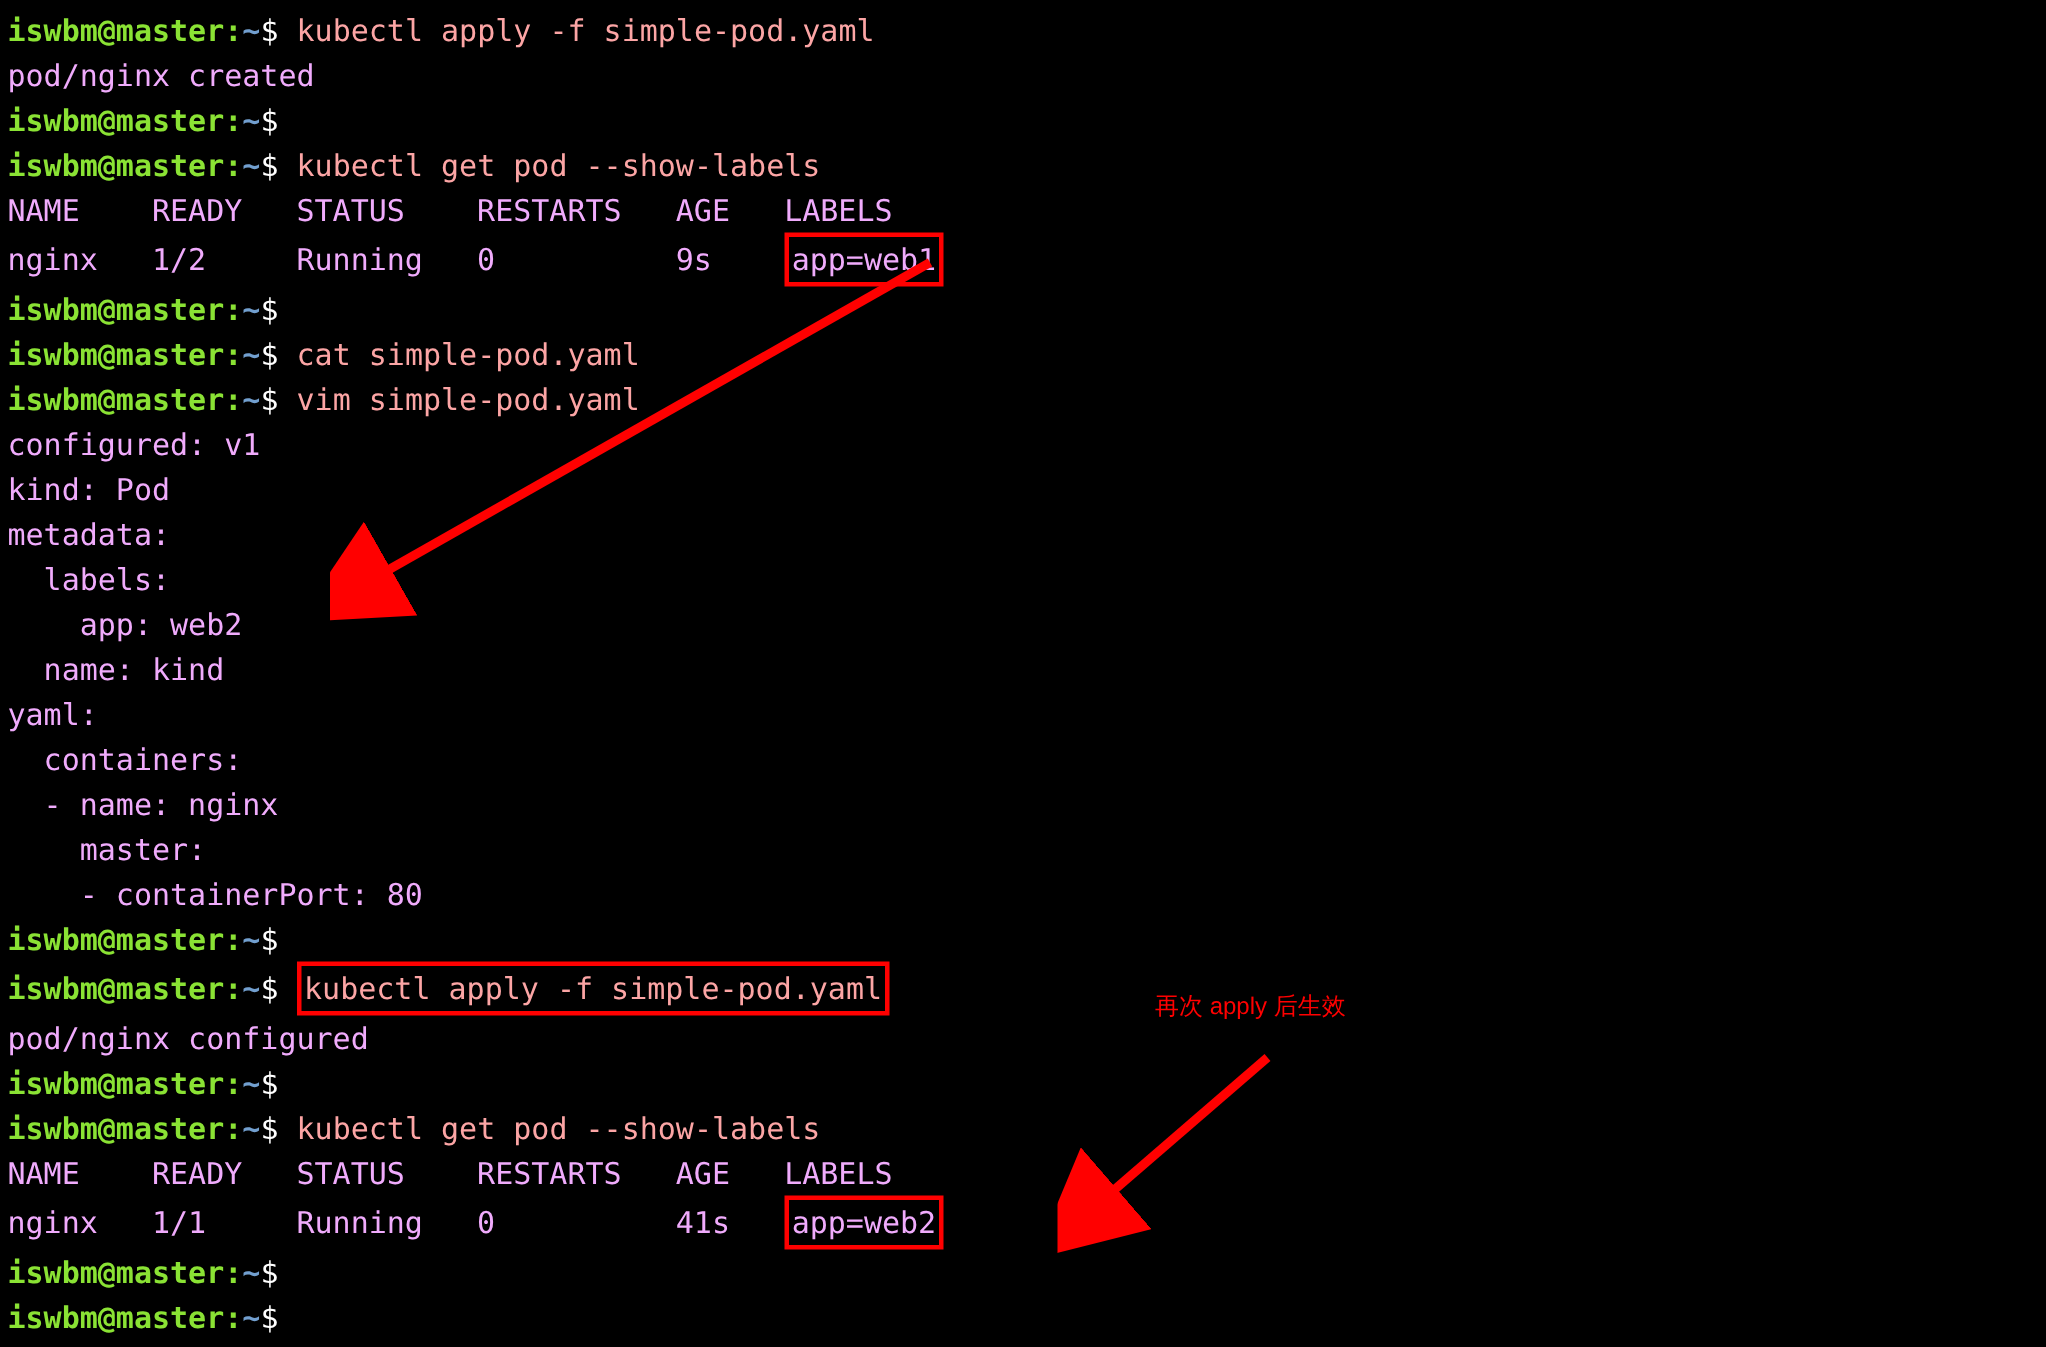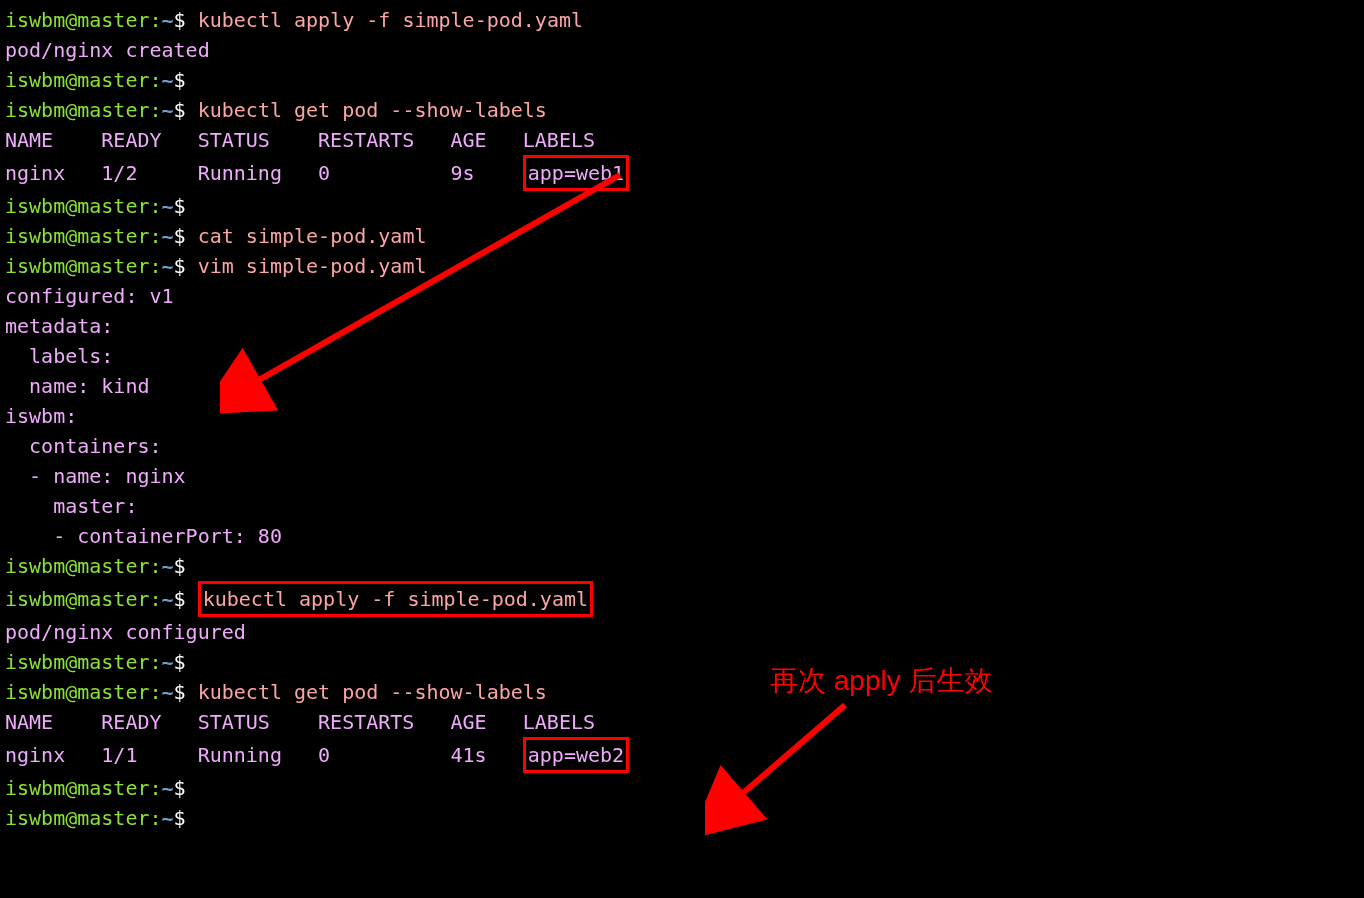--- a/index.html
+++ b/index.html
@@ -17,21 +17,21 @@
       width: 1364px;
       height: 898px;
       position: relative;
       overflow: hidden;
     }
     .line {
       white-space: pre;
     }
     .prompt-user {
       color: #8ae234;
-      font-weight: normal;
+      font-weight: bold;
       margin-top: 24px;
     }
     .prompt-path {
       color: #729fcf;
       font-weight: bold;
     }
     .prompt-dollar {
       color: #fff;
     }
     .cmd {
@@ -53,42 +53,44 @@
     }
     .arrow2 {
       position: absolute;
       left: 705px;
       top: 695px;
       pointer-events: none;
     }
     .annotation {
       position: absolute;
       color: #ff0000;
-      font-size: 28px;
+      font-size: 16px;
       font-family: sans-serif;
     }
   </style>
 </head>
 <body>
 
 <div>
   <div class="line"><span class="prompt-user">iswbm@master</span><span class="prompt-user">:</span><span class="prompt-path">~</span><span class="prompt-dollar">$</span><span class="cmd"> </span><span class="cmd">kubectl apply -f simple-pod.yaml</span></div>
   <div class="line output">pod/nginx created</div>
   <div class="line"><span class="prompt-user">iswbm@master</span><span class="prompt-user">:</span><span class="prompt-path">~</span><span class="prompt-dollar">$</span></div>
   <div class="line"><span class="prompt-user">iswbm@master</span><span class="prompt-user">:</span><span class="prompt-path">~</span><span class="prompt-dollar">$</span><span class="cmd"> </span><span class="cmd">kubectl get pod --show-labels</span></div>
   <div class="line output">NAME    READY   STATUS    RESTARTS   AGE   LABELS</div>
   <div class="line output"><span>nginx   1/2     Running   0          9s    </span><span class="highlight-box">app=web1</span></div>
   <div class="line"><span class="prompt-user">iswbm@master</span><span class="prompt-user">:</span><span class="prompt-path">~</span><span class="prompt-dollar">$</span></div>
   <div class="line"><span class="prompt-user">iswbm@master</span><span class="prompt-user">:</span><span class="prompt-path">~</span><span class="prompt-dollar">$</span><span class="cmd"> </span><span class="cmd">cat simple-pod.yaml</span></div>
   <div class="line"><span class="prompt-user">iswbm@master</span><span class="prompt-user">:</span><span class="prompt-path">~</span><span class="prompt-dollar">$</span><span class="cmd"> </span><span class="cmd">vim simple-pod.yaml</span></div>
   <div class="line output">configured: v1</div>
+  <div class="line output">kind: Pod</div>
   <div class="line output">metadata:</div>
   <div class="line output">  labels:</div>
+  <div class="line output">    app: web2</div>
   <div class="line output">  name: kind</div>
-  <div class="line output">iswbm:</div>
+  <div class="line output">yaml:</div>
   <div class="line output">  containers:</div>
   <div class="line output">  - name: nginx</div>
   <div class="line output">    master:</div>
   <div class="line output">    - containerPort: 80</div>
   <div class="line"><span class="prompt-user">iswbm@master</span><span class="prompt-user">:</span><span class="prompt-path">~</span><span class="prompt-dollar">$</span></div>
   <div class="line"><span class="prompt-user">iswbm@master</span><span class="prompt-user">:</span><span class="prompt-path">~</span><span class="prompt-dollar">$</span><span class="cmd"> </span><span class="highlight-box"><span class="cmd">kubectl apply -f simple-pod.yaml</span></span></div>
   <div class="line output">pod/nginx configured</div>
   <div class="line"><span class="prompt-user">iswbm@master</span><span class="prompt-user">:</span><span class="prompt-path">~</span><span class="prompt-dollar">$</span></div>
   <div class="line"><span class="prompt-user">iswbm@master</span><span class="prompt-user">:</span><span class="prompt-path">~</span><span class="prompt-dollar">$</span><span class="cmd"> </span><span class="cmd">kubectl get pod --show-labels</span></div>
   <div class="line output">NAME    READY   STATUS    RESTARTS   AGE   LABELS</div>

